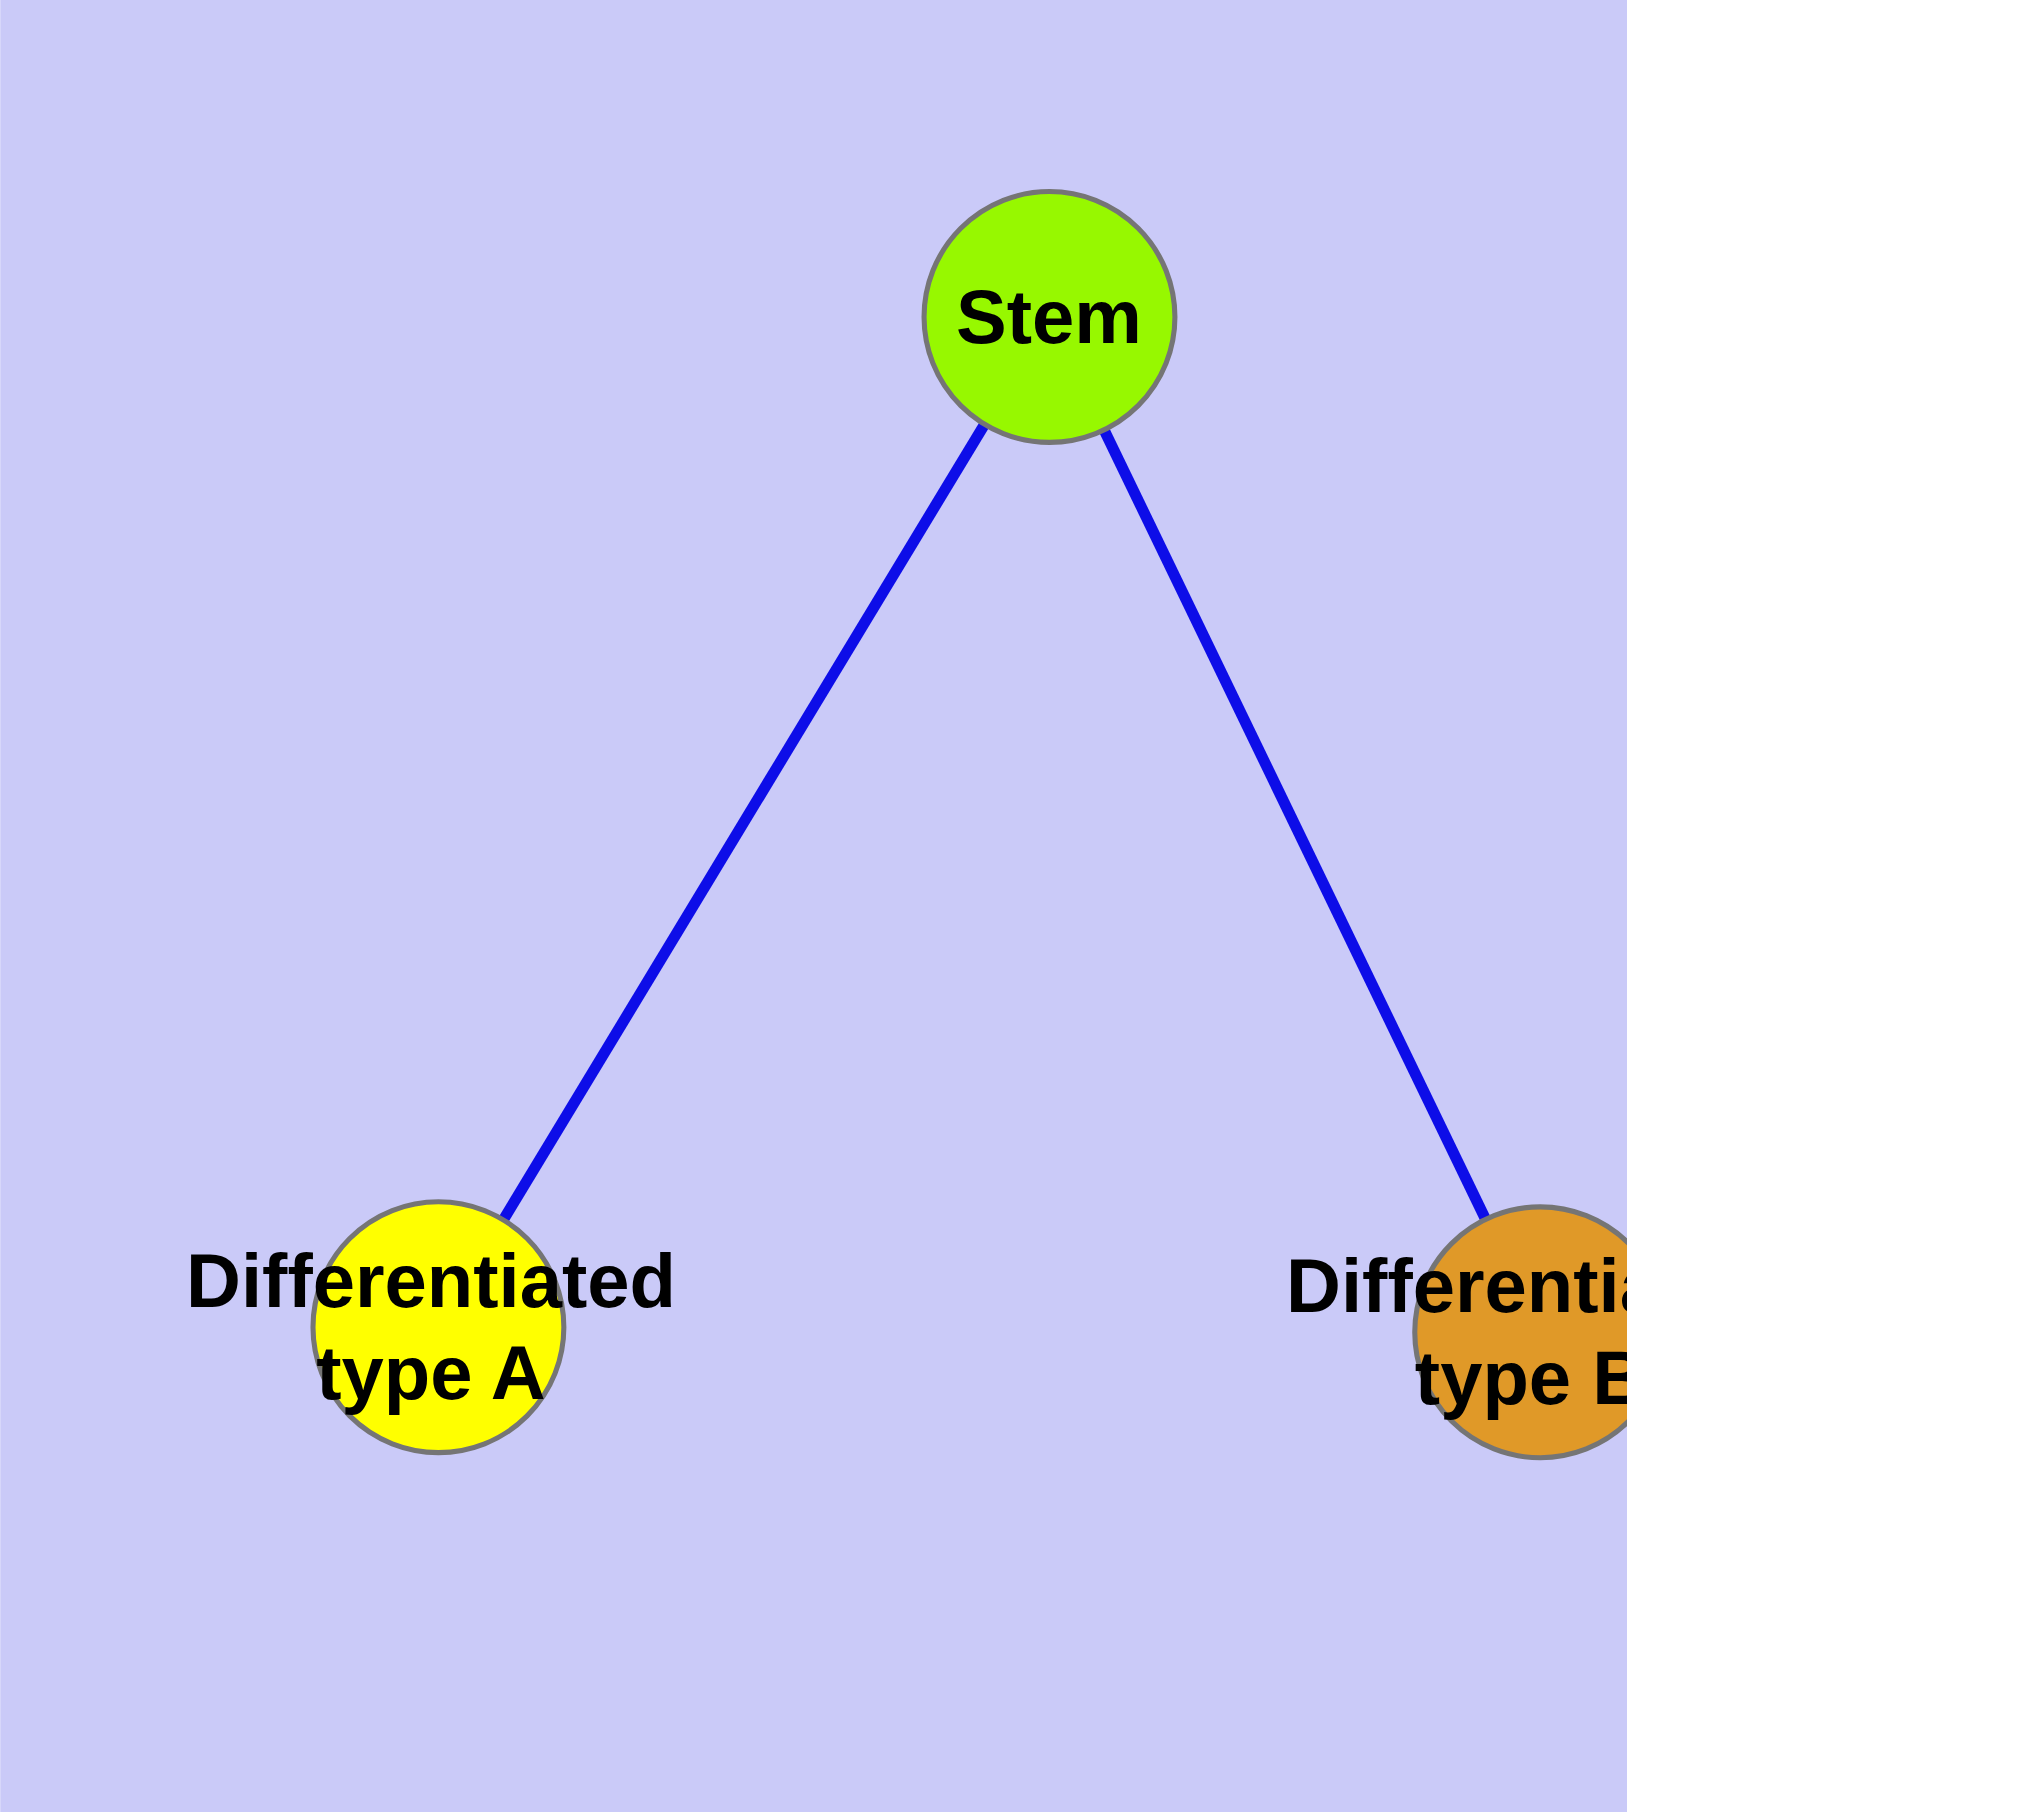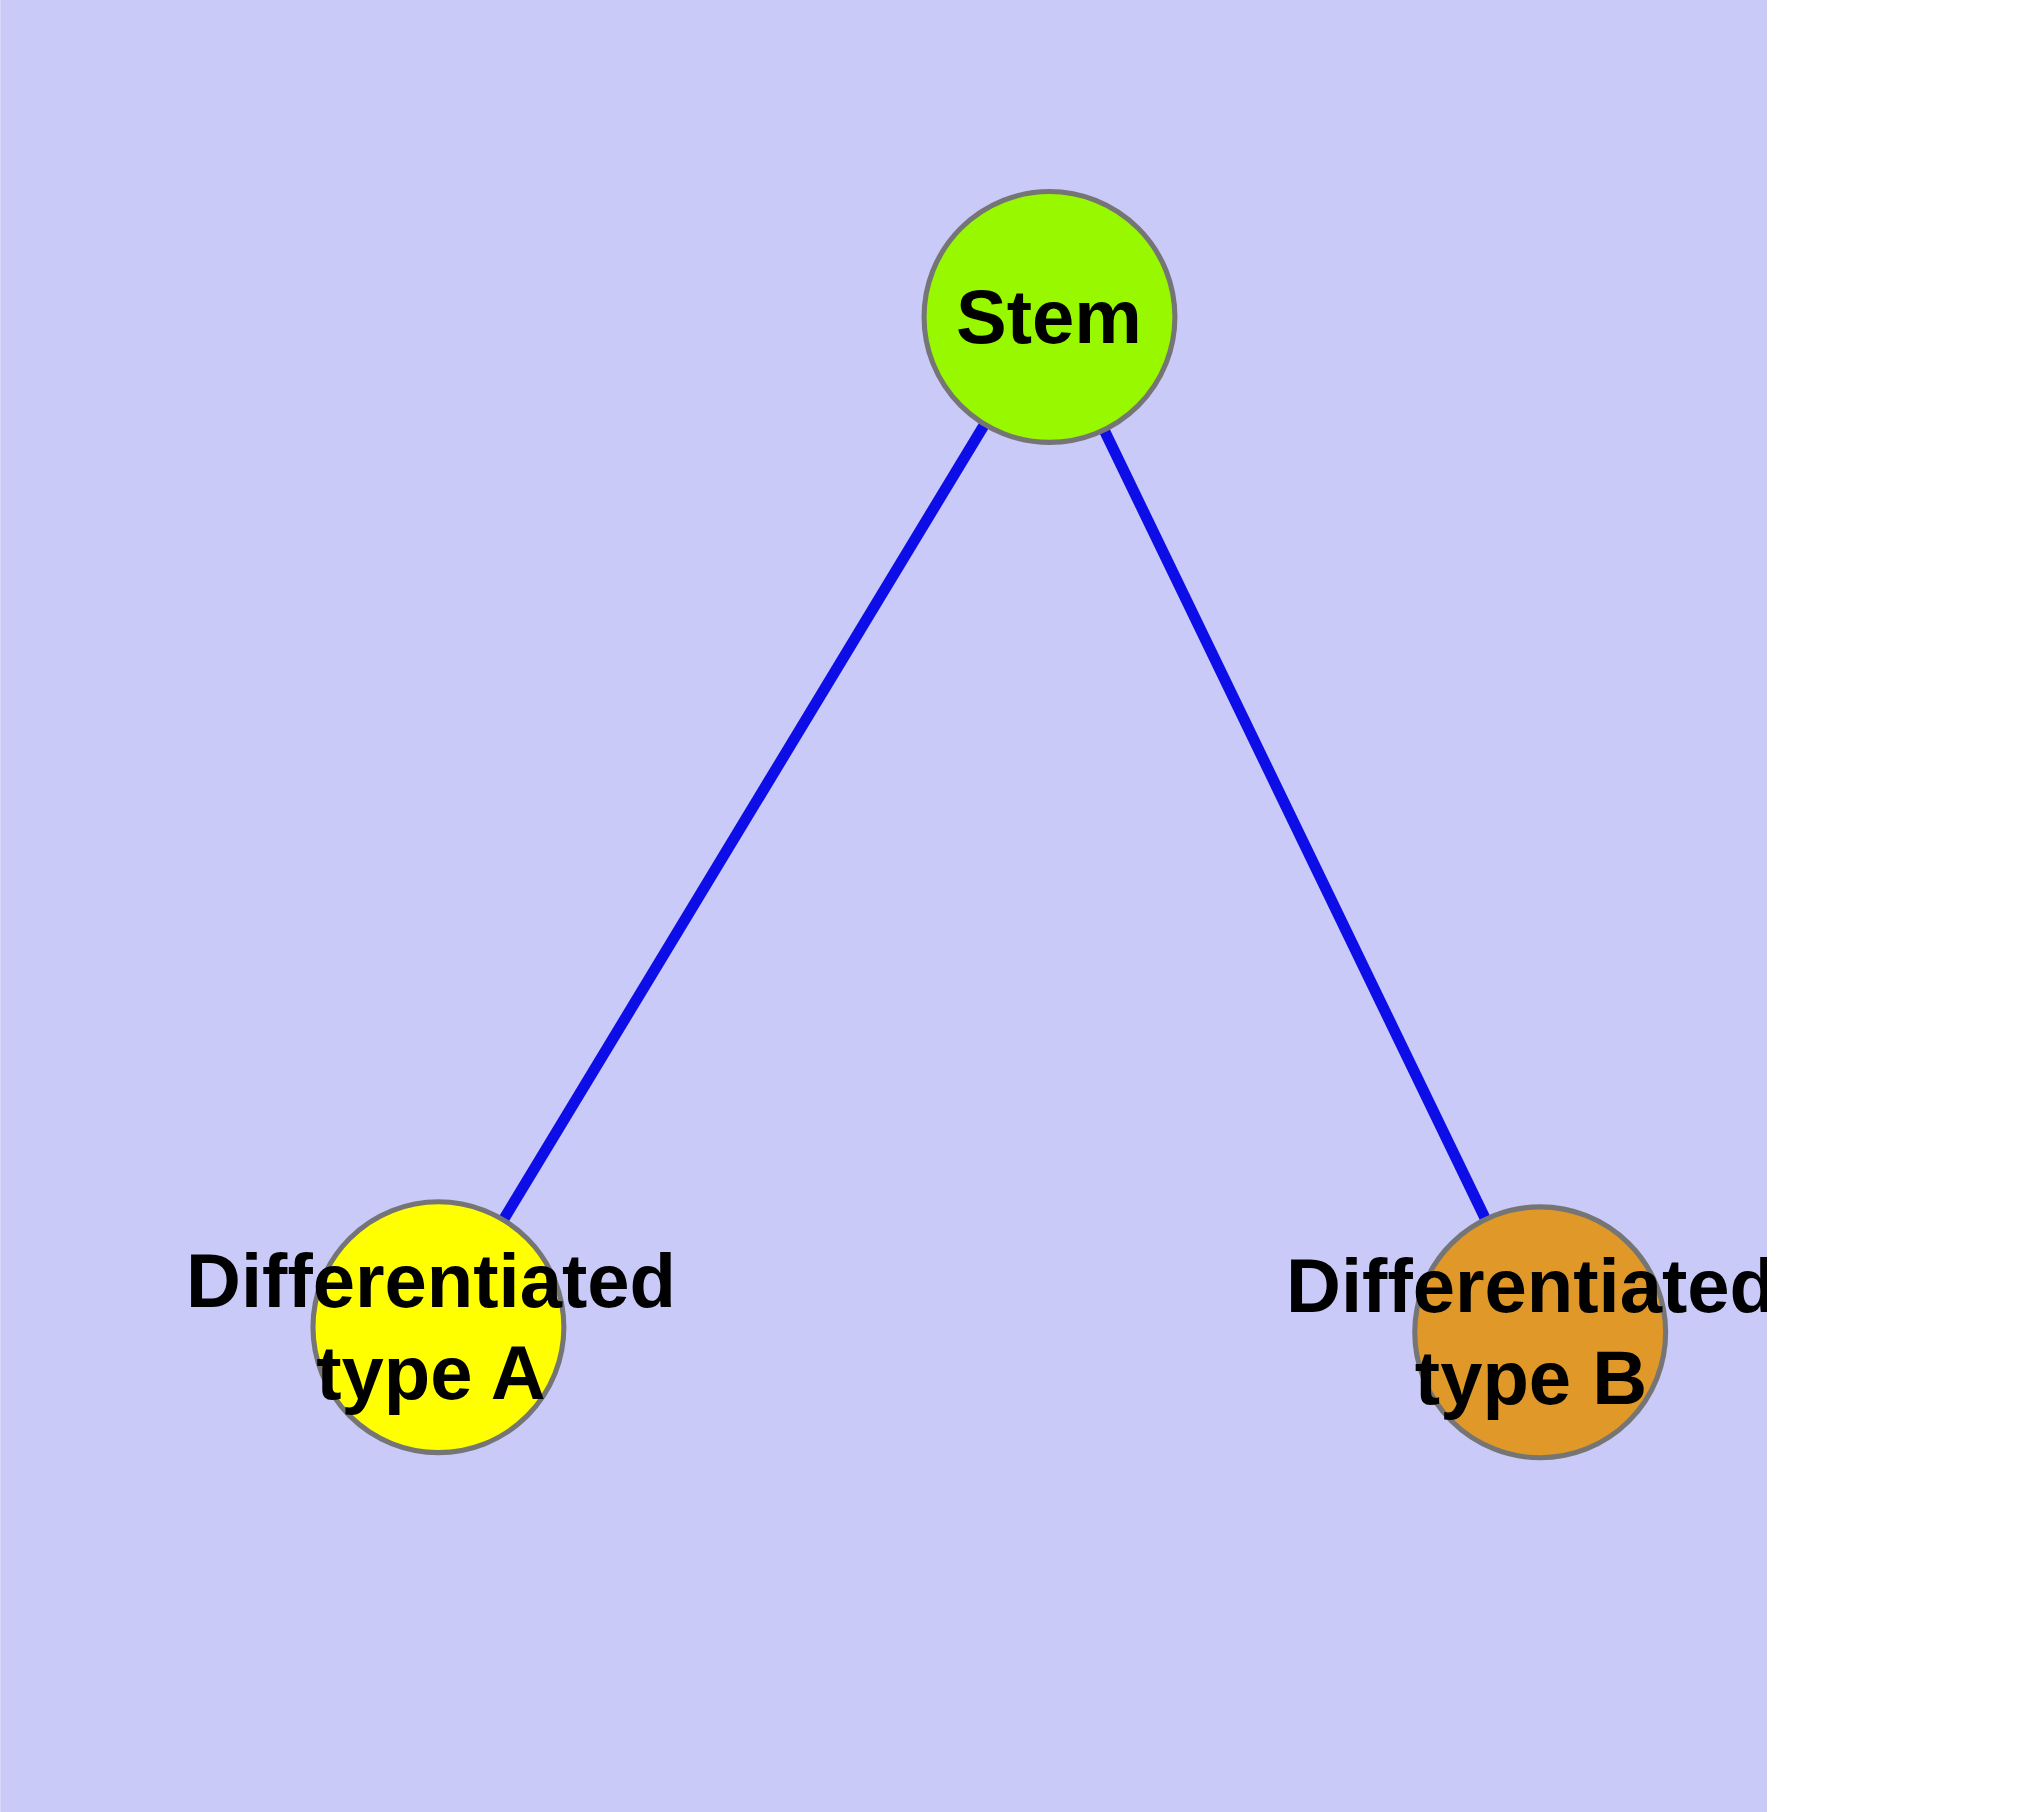--- a/index.html
+++ b/index.html
@@ -2,21 +2,21 @@
 <html style="--text-color: #000000;font-size:13.6px"><head>
 <meta charset="utf-8">
 <style>
   html, body {
     margin: 0;
     padding: 0;
     background: #ffffff;
   }
   .canvas {
     position: relative;
-    width: 1767px;
+    width: 1627px;
     height: 1812px;
     overflow: hidden;
     font-family: "Liberation Sans", "DejaVu Sans", sans-serif;
   }
   .canvas svg {
     position: absolute;
     left: 0;
     top: 0;
     display: block;
   }

